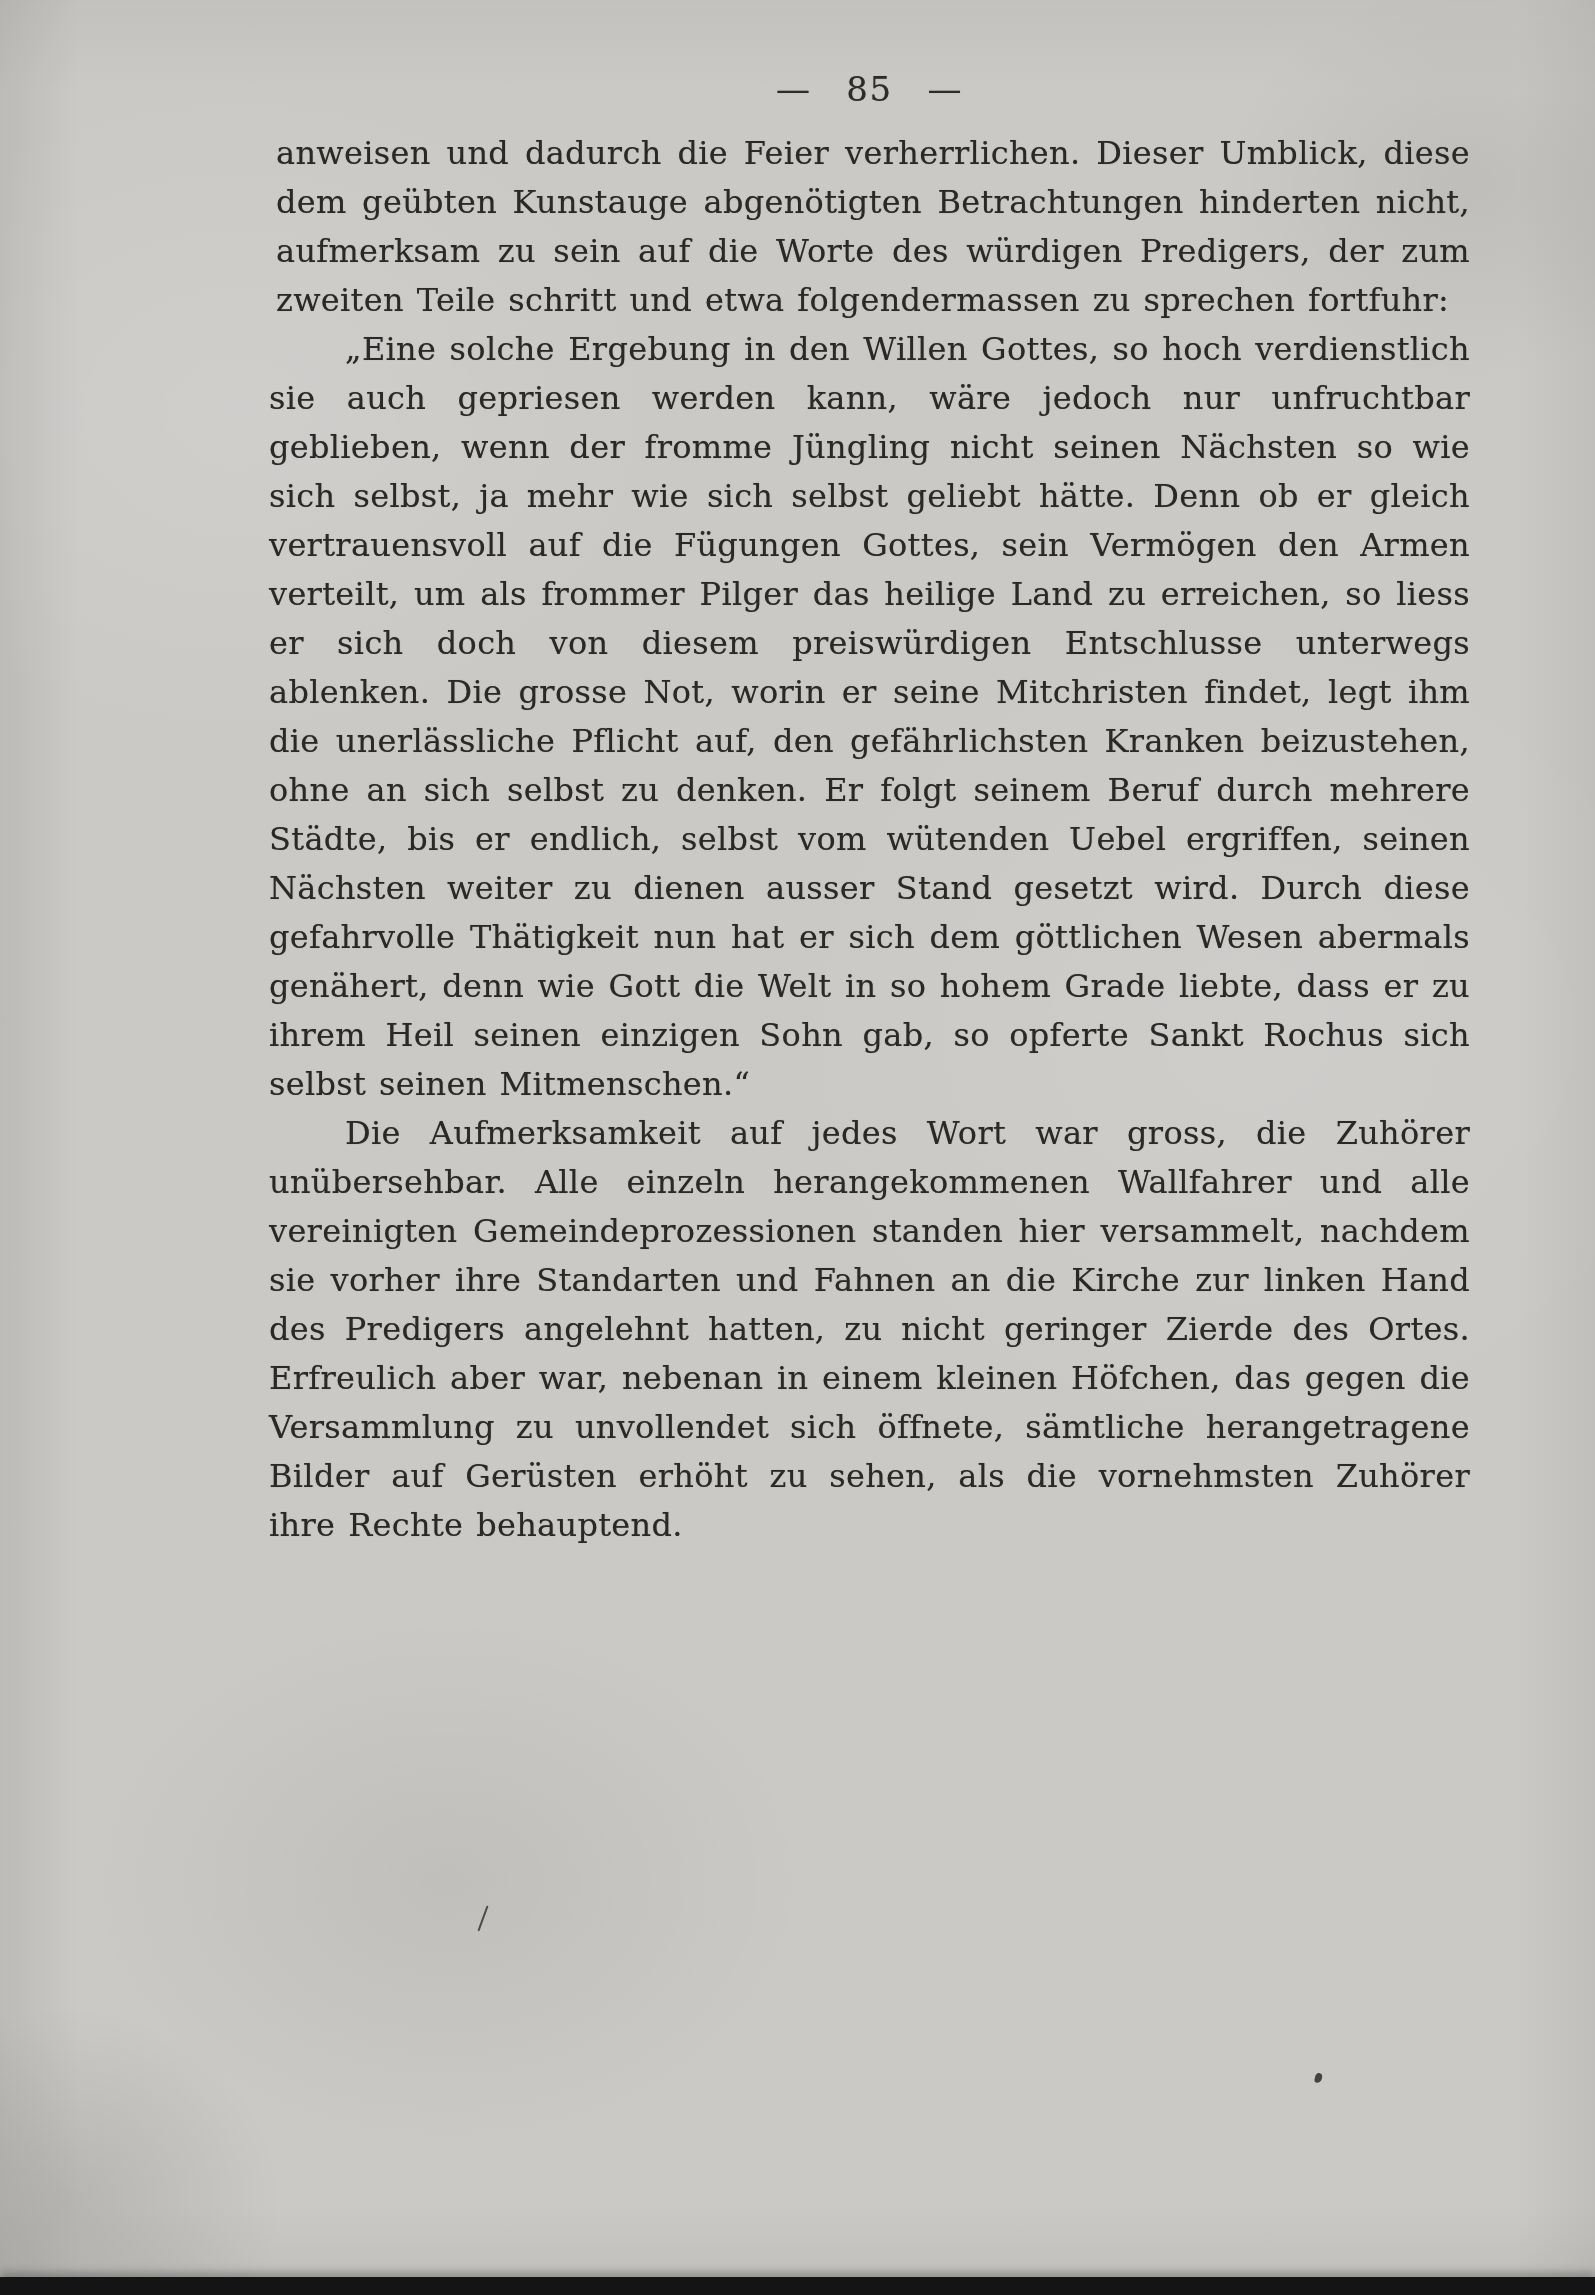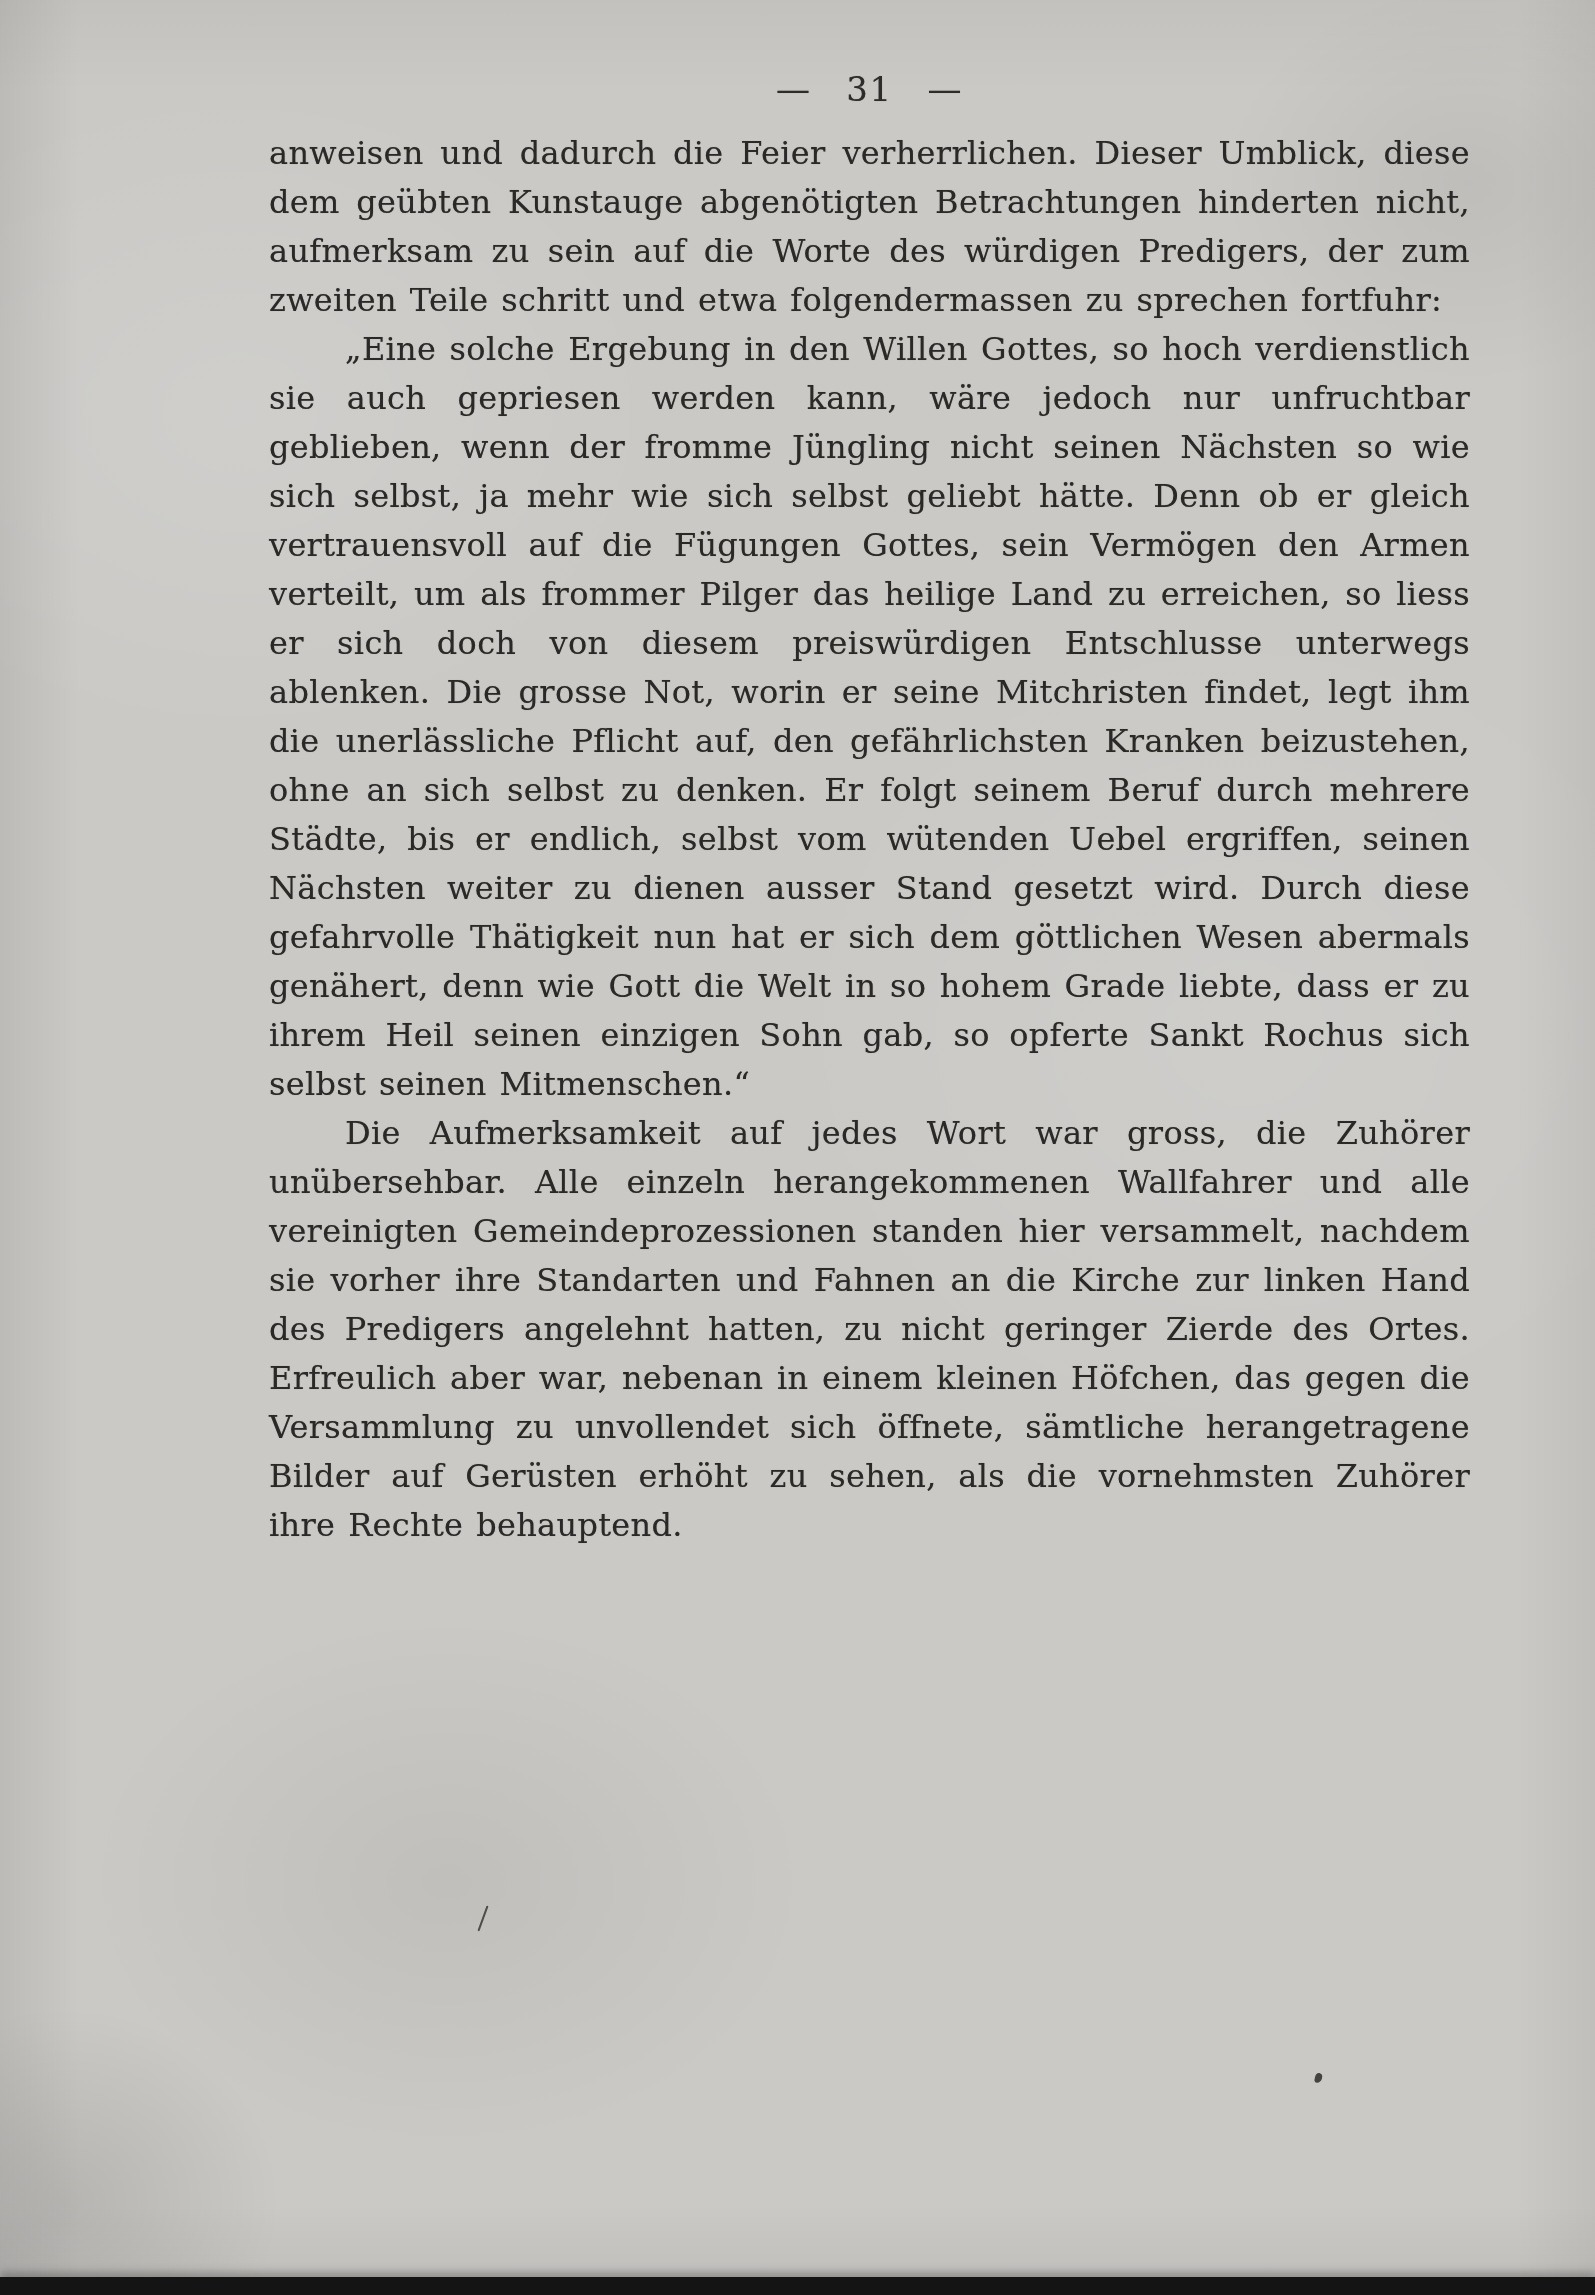--- a/index.html
+++ b/index.html
@@ -51,20 +51,21 @@
     letter-spacing: 0.3px;
     word-spacing: 2.4px;
     text-shadow: 0 0 0.8px rgba(43,41,39,0.40);
   }
   .text-block p {
     margin: 0;
     text-indent: 76px;
   }
   .text-block p.noindent {
     text-indent: 0;
+    margin-left: 7px;
   }
   .artifact-slash {
     position: absolute;
     left: 482px;
     top: 1905px;
     width: 2.4px;
     height: 27px;
     background: rgba(40,38,36,0.75);
     transform: rotate(20deg);
     border-radius: 1.6px;
@@ -87,21 +88,21 @@
     height: 17.6px;
     background: #141414;
     box-shadow: 0 -4.8px 8px rgba(0,0,0,0.25);
   }
 </style>
 </head>
 <body>
 
 <div class="paper"></div>
 
-<div class="page-number">— 31 —</div>
+<div class="page-number">— 85 —</div>
 
 <div class="text-block">
   <p class="noindent">anweisen und dadurch die Feier verherrlichen. Dieser Umblick, diese dem geübten Kunstauge abgenötigten Betrachtungen hinderten nicht, aufmerksam zu sein auf die Worte des würdigen Predigers, der zum zweiten Teile schritt und etwa folgendermassen zu sprechen fortfuhr:</p>
   <p>„Eine solche Ergebung in den Willen Gottes, so hoch verdienstlich sie auch gepriesen werden kann, wäre jedoch nur unfruchtbar geblieben, wenn der fromme Jüngling nicht seinen Nächsten so wie sich selbst, ja mehr wie sich selbst geliebt hätte. Denn ob er gleich vertrauensvoll auf die Fügungen Gottes, sein Vermögen den Armen verteilt, um als frommer Pilger das heilige Land zu erreichen, so liess er sich doch von diesem preiswürdigen Entschlusse unterwegs ablenken. Die grosse Not, worin er seine Mitchristen findet, legt ihm die unerlässliche Pflicht auf, den gefährlichsten Kranken beizustehen, ohne an sich selbst zu denken. Er folgt seinem Beruf durch mehrere Städte, bis er endlich, selbst vom wütenden Uebel ergriffen, seinen Nächsten weiter zu dienen ausser Stand gesetzt wird. Durch diese gefahrvolle Thätigkeit nun hat er sich dem göttlichen Wesen abermals genähert, denn wie Gott die Welt in so hohem Grade liebte, dass er zu ihrem Heil seinen einzigen Sohn gab, so opferte Sankt Rochus sich selbst seinen Mitmenschen.“</p>
   <p>Die Aufmerksamkeit auf jedes Wort war gross, die Zuhörer unübersehbar. Alle einzeln herangekommenen Wallfahrer und alle vereinigten Gemeindeprozessionen standen hier versammelt, nachdem sie vorher ihre Standarten und Fahnen an die Kirche zur linken Hand des Predigers angelehnt hatten, zu nicht geringer Zierde des Ortes. Erfreulich aber war, nebenan in einem kleinen Höfchen, das gegen die Versammlung zu unvollendet sich öffnete, sämtliche herangetragene Bilder auf Gerüsten erhöht zu sehen, als die vornehmsten Zuhörer ihre Rechte behauptend.</p>
 </div>
 
 <div class="artifact-slash"></div>
 <div class="artifact-dot"></div>
 

